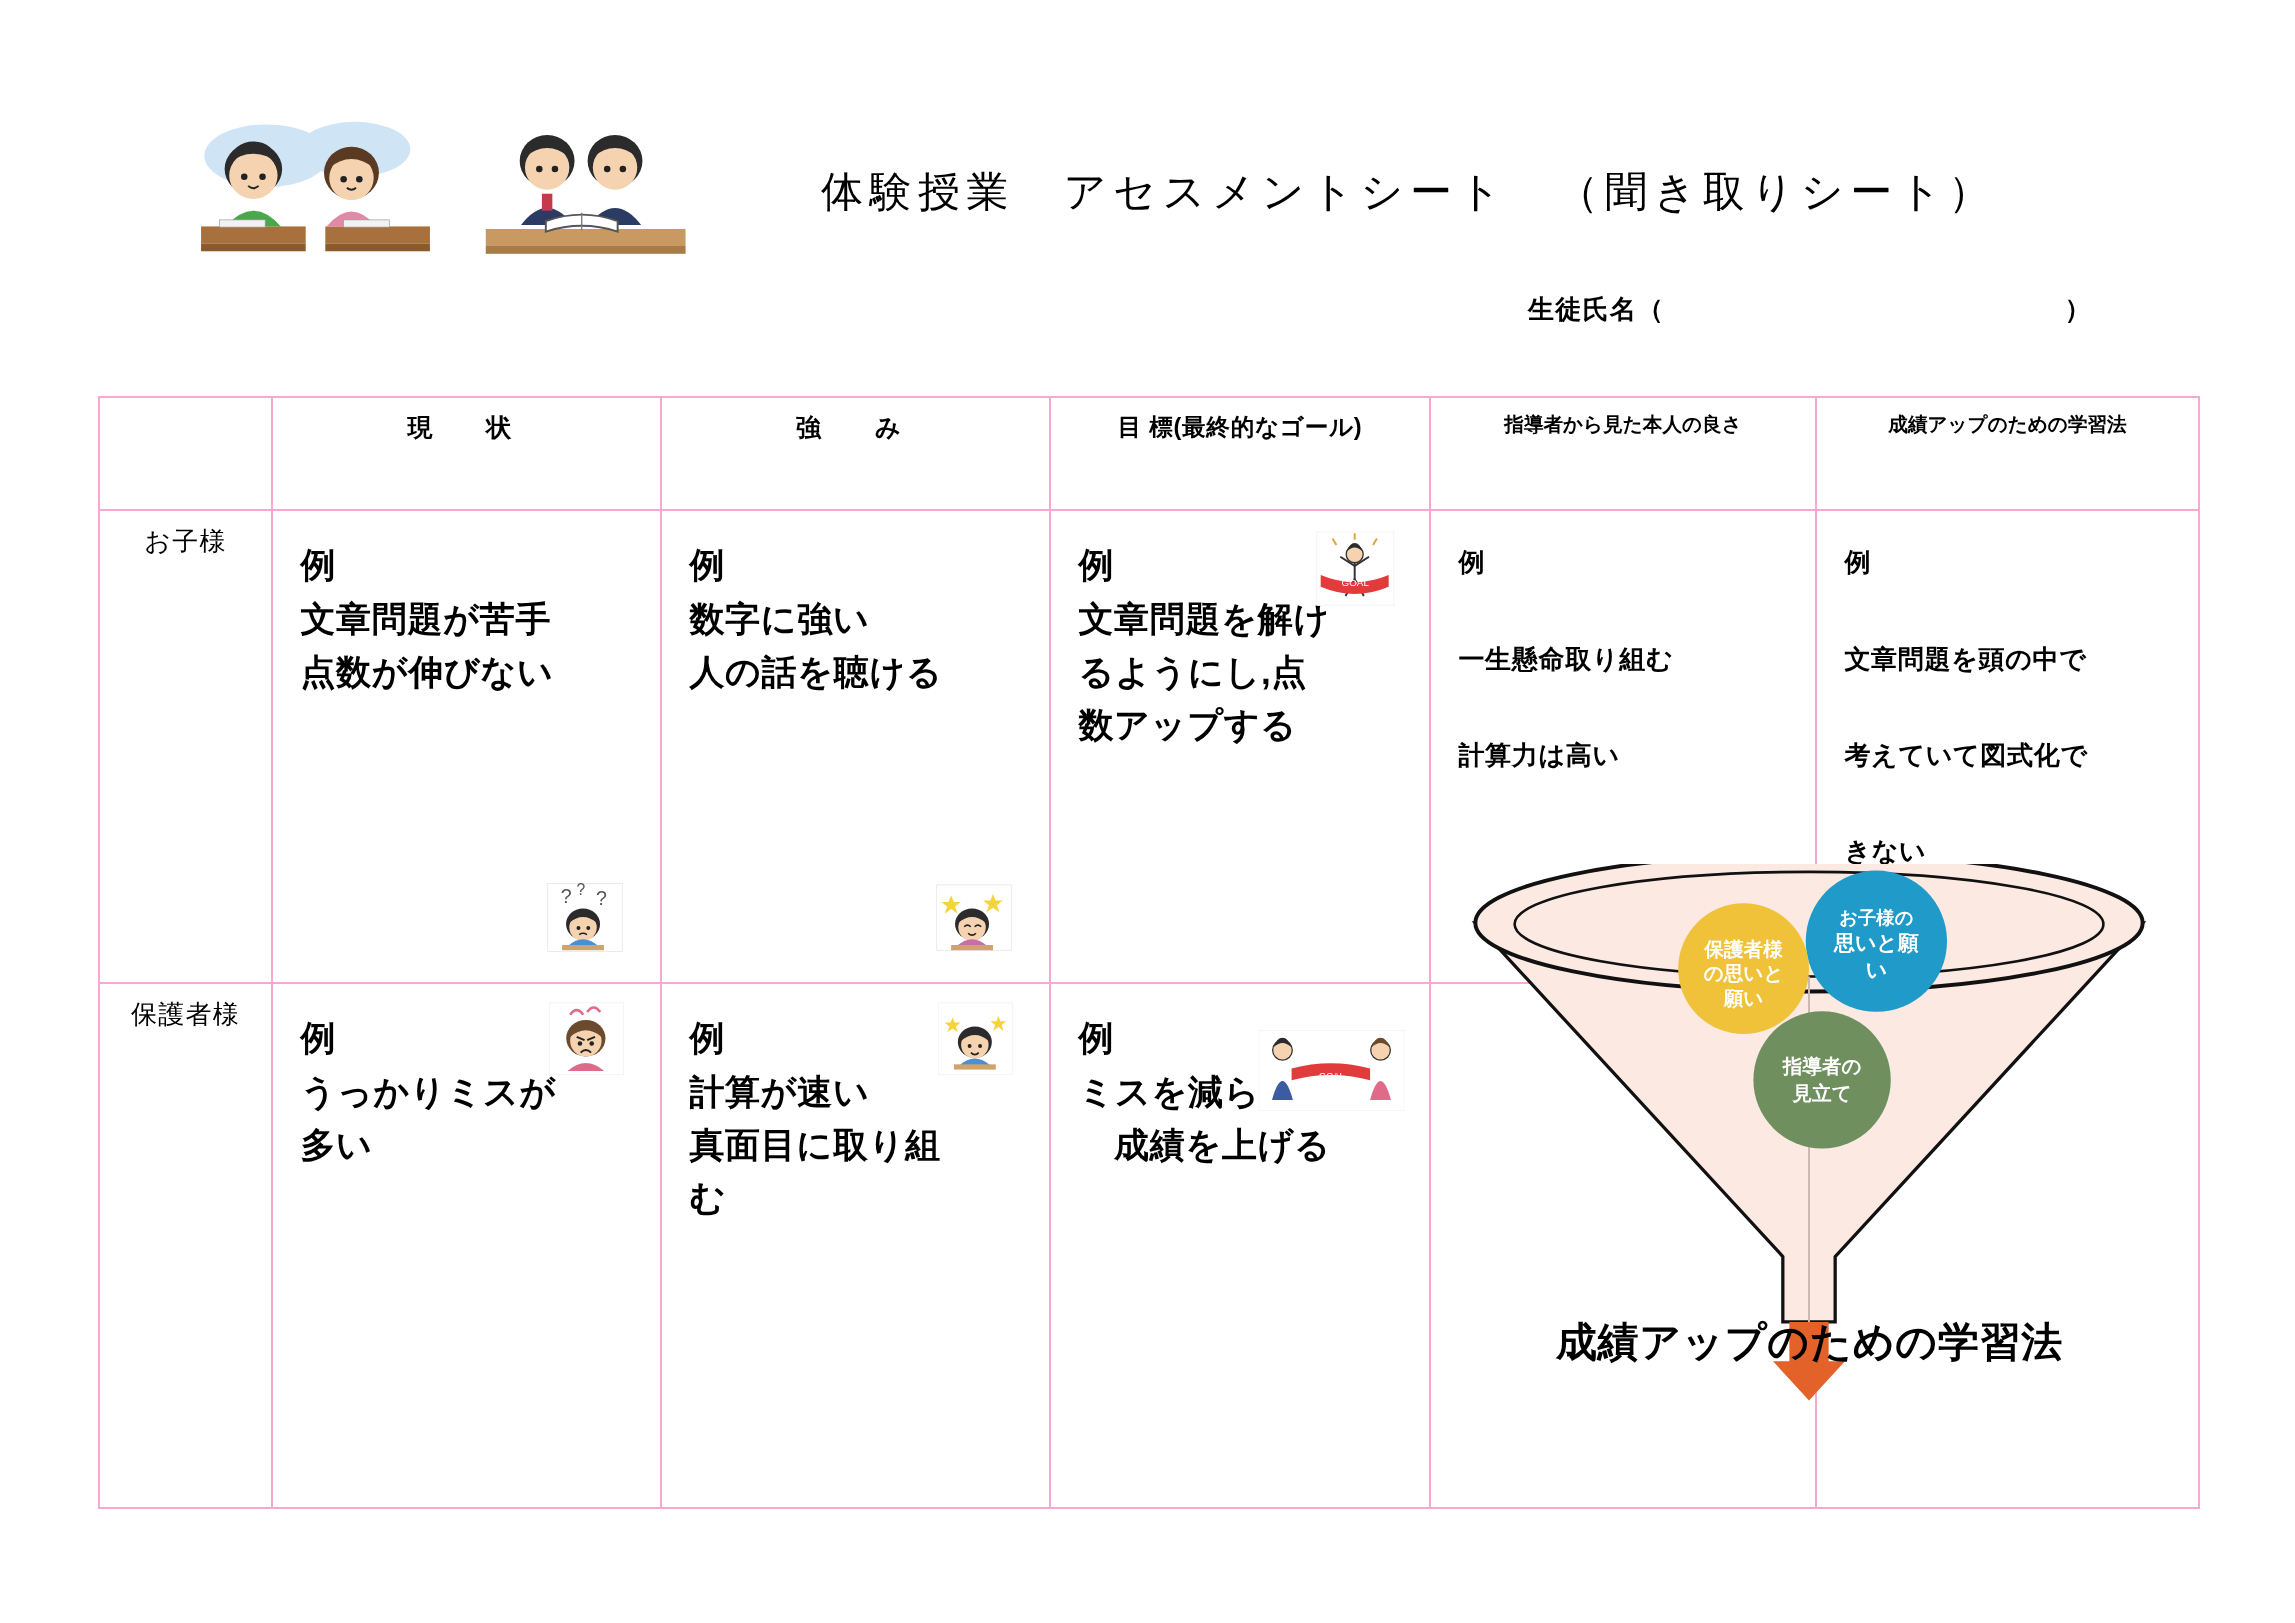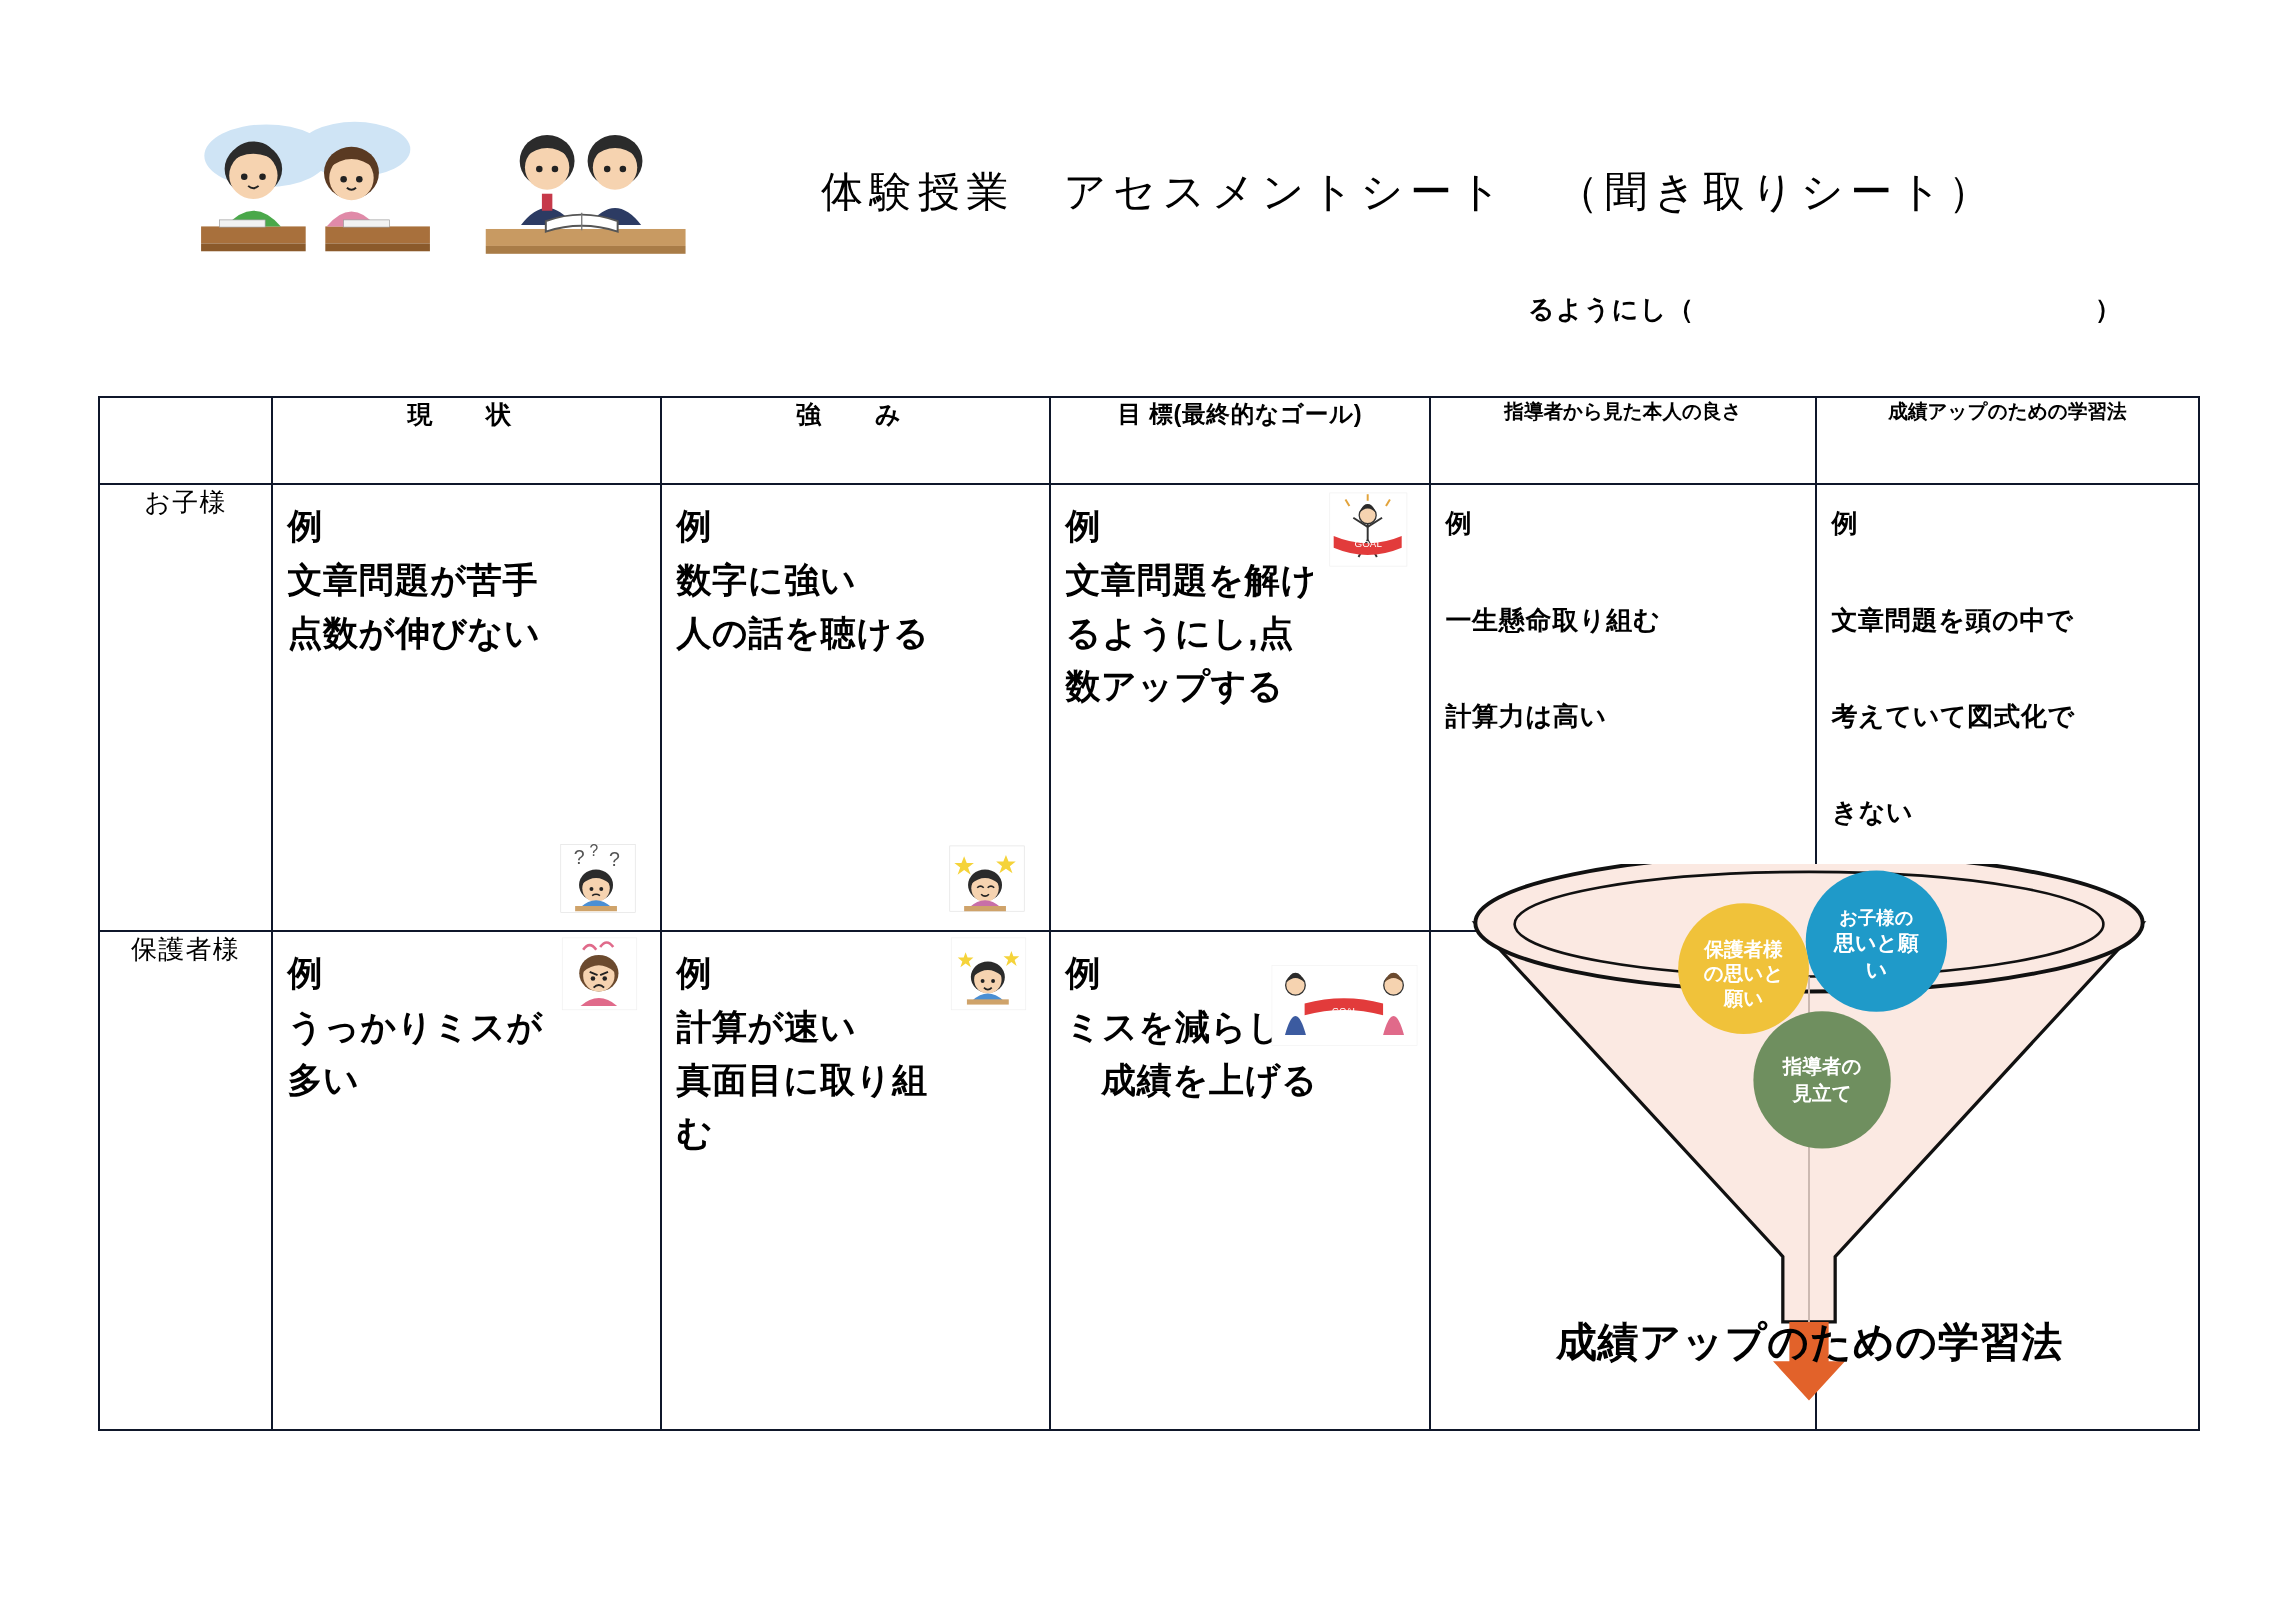--- a/index.html
+++ b/index.html
@@ -64,23 +64,23 @@
   
   .sheet-table {
     position: absolute;
     left: 98px;
     top: 396px;
     width: 2100px;
     border-collapse: collapse;
     table-layout: fixed;
   }
   .sheet-table td, .sheet-table th {
-    border: 2px solid #0f172a;
+    border: 2px solid #f9a8d4;
     vertical-align: top;
-    padding: 0;
+    padding: 13px;
     position: relative;
   }
   .col-label  { width: 173px; }
   .col-now    { width: 389px; }
   .col-strong { width: 389px; }
   .col-goal   { width: 380px; }
   .col-good   { width: 386px; }
   .col-issue  { width: 383px; }
 
   thead td {
@@ -234,21 +234,21 @@
       <path d="M176 176 q40 -52 80 0 z" fill="#2c3b63"></path>
 
       <path d="M110 170 q55 -20 110 0 l0 16 q-55 -18 -110 0z" fill="#ffffff" stroke="#555" stroke-width="3"></path>
       <line x1="165" y1="157" x2="165" y2="184" stroke="#777" stroke-width="2"></line>
     </svg>
   </div>
 
   <div class="title">体験授業　アセスメントシート　（聞き取りシート）</div>
 
   <div class="student-name">
-    <span>るようにし（</span>
+    <span>生徒氏名（</span>
     <span class="paren-close">）</span>
   </div>
 </div>
 
 <table class="sheet-table">
   <colgroup>
     <col class="col-label">
     <col class="col-now">
     <col class="col-strong">
     <col class="col-goal">

